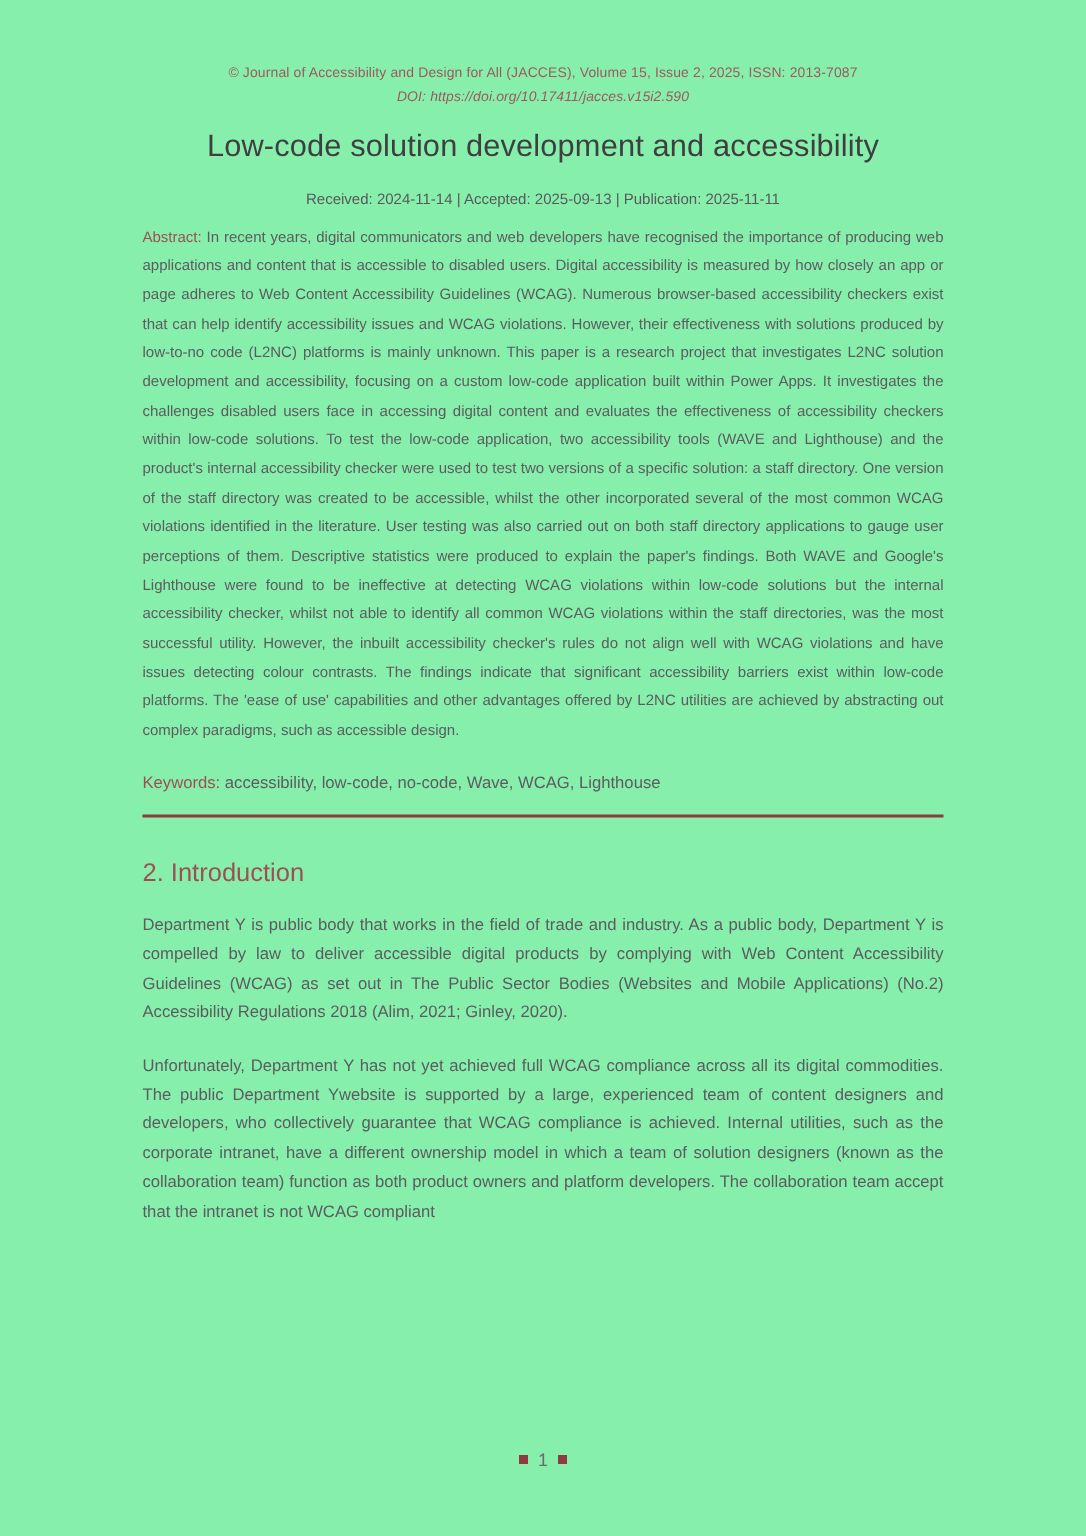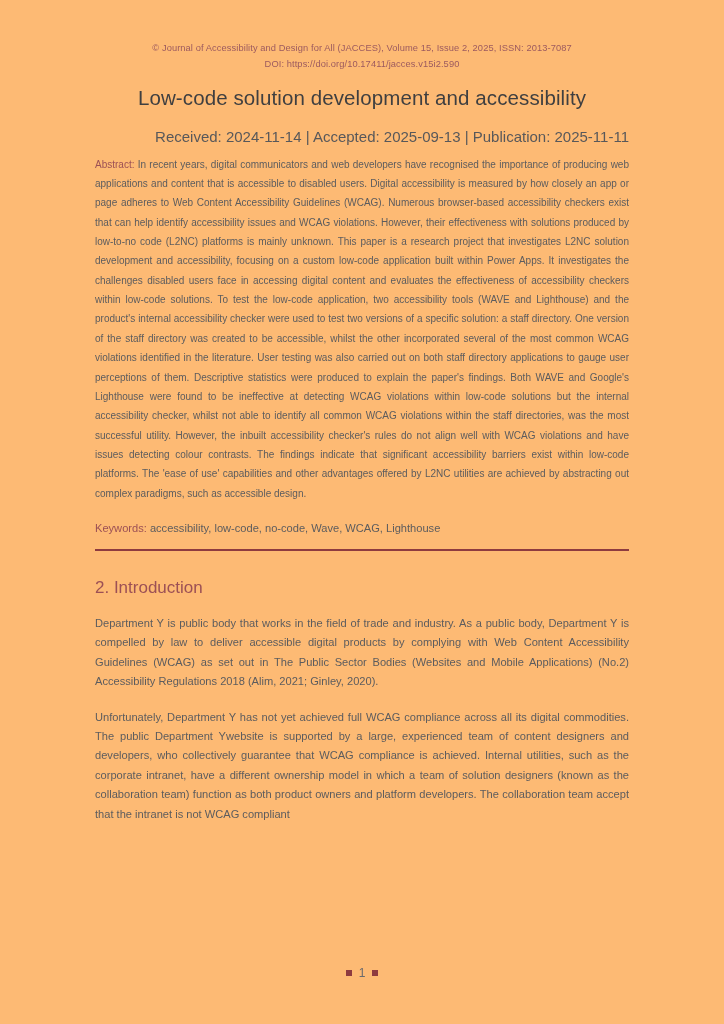--- a/index.html
+++ b/index.html
@@ -11,36 +11,37 @@
     height: 1024px;
     background: #f2f1f0;
     font-family: "Liberation Sans", sans-serif;
     overflow: hidden;
   }
 
   .page {
     position: relative;
     width: 724px;
     height: 1024px;
-    background: #fdba74;
+    background: #86efac;
     box-sizing: border-box;
     padding: 0 95px;
   }
 
   
   .running-head {
     padding-top: 40px;
     text-align: center;
     color: #9c5a5f;
     font-size: 9.3px;
     line-height: 16px;
     letter-spacing: 0.01em;
   }
   .running-head .doi {
     display: block;
+    font-style: italic;
   }
 
   
   .title {
     text-align: center;
     font-size: 20.5px;
     font-weight: 400;
     color: #3f3f40;
     letter-spacing: 0.005em;
   }
@@ -58,22 +59,22 @@
   }
   .authors a {
     color: #8d4b50;
     text-decoration: underline;
     text-underline-offset: 2px;
   }
 
   
   .dates {
     margin-top: 18px;
-    text-align: right;
-    font-size: 15px;
+    text-align: center;
+    font-size: 10px;
     color: #58585a;
   }
 
   
   .abstract {
     font-size: 10px;
     line-height: 19.35px;
     color: #5c5c5e;
     text-align: justify;
     text-justify: inter-word;

